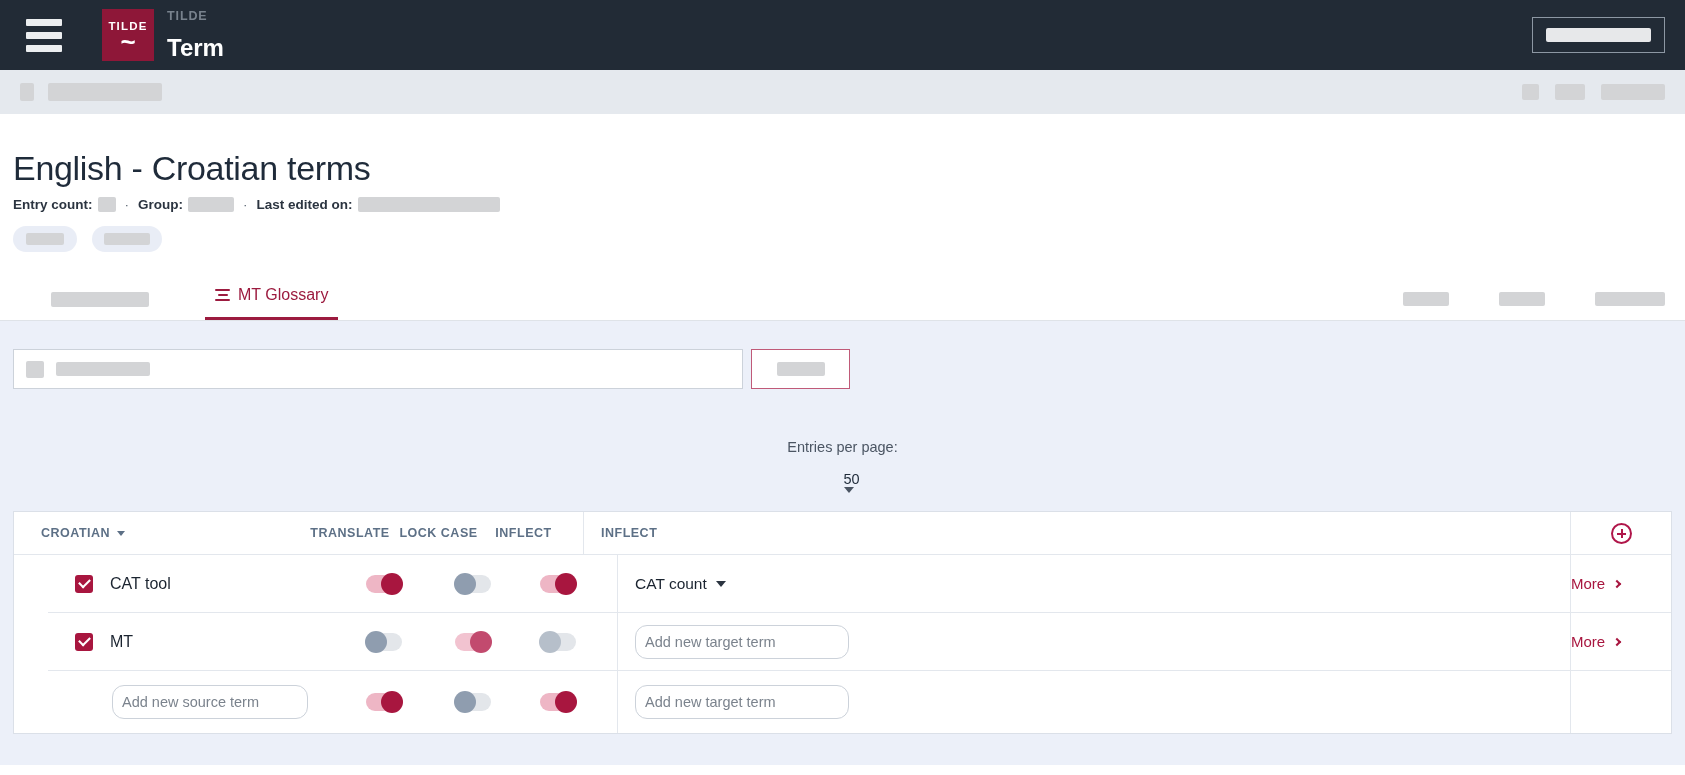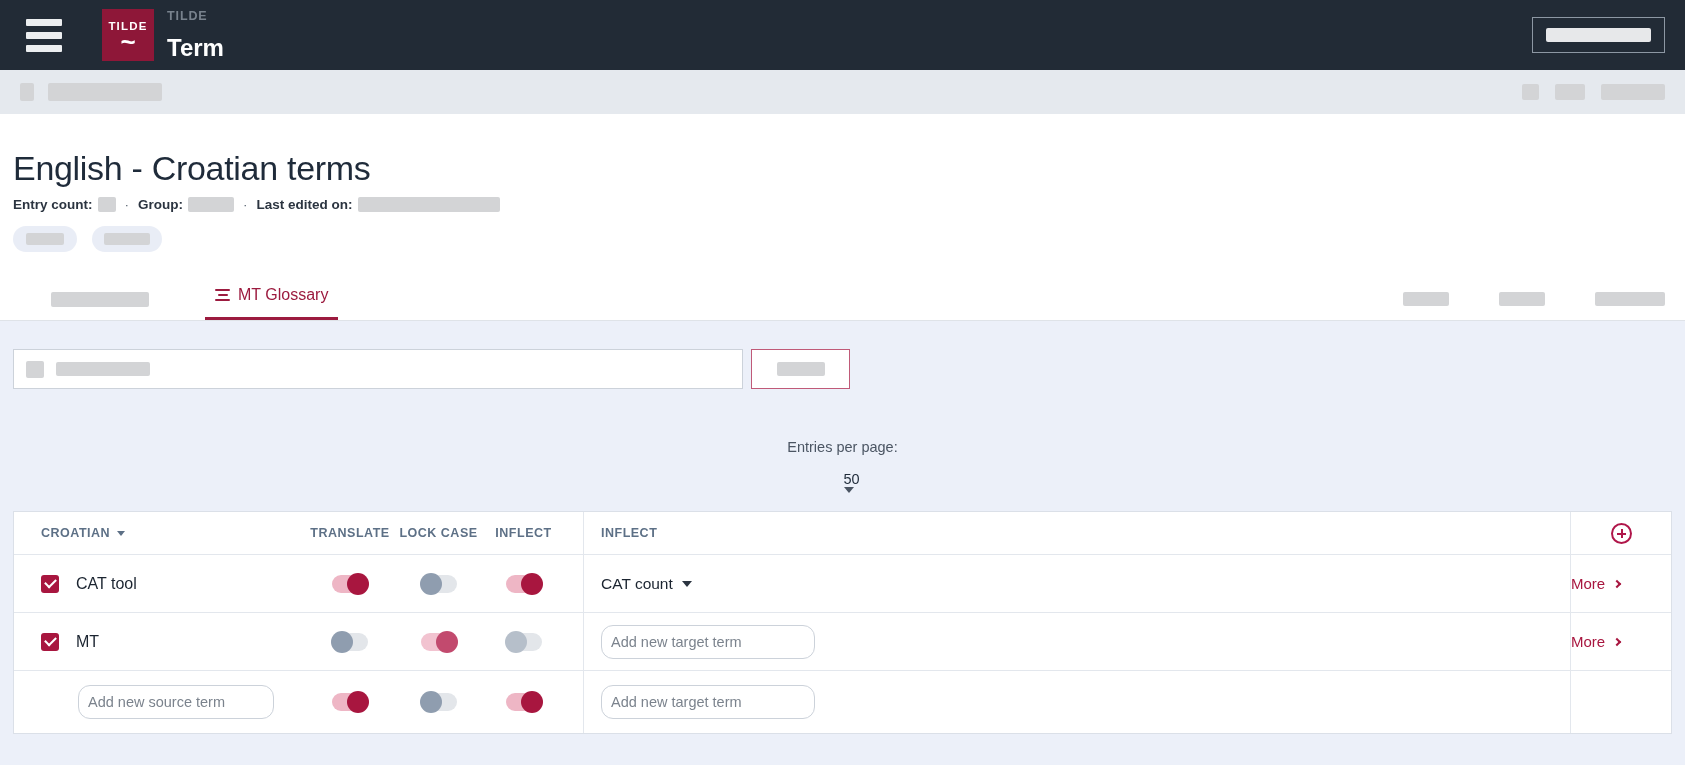--- a/index.html
+++ b/index.html
@@ -158,21 +158,21 @@
   .plus-circle {
     width: 21px; height: 21px; border: 2px solid #b0164a; border-radius: 50%;
     position: relative; cursor: pointer;
   }
   .plus-circle::before, .plus-circle::after {
     content: ""; position: absolute; background: #b0164a;
   }
   .plus-circle::before { left: 4px; right: 4px; top: 8px; height: 2.2px; }
   .plus-circle::after { top: 4px; bottom: 4px; left: 8px; width: 2.2px; }
 
-  .drow { height: 58px; }
+  .drow { height: 58px; margin-left: 34px; }
   .drow.last { height: 62px; }
 
   .chk {
     width: 18px; height: 18px; background: #a8163f; border-radius: 3px;
     display: flex; align-items: center; justify-content: center; cursor: pointer; flex: 0 0 auto;
   }
   .chk::after {
     content: ""; width: 5px; height: 9px; border: solid #fff;
     border-width: 0 2.3px 2.3px 0; transform: rotate(45deg) translate(-1px, -1px);
   }

